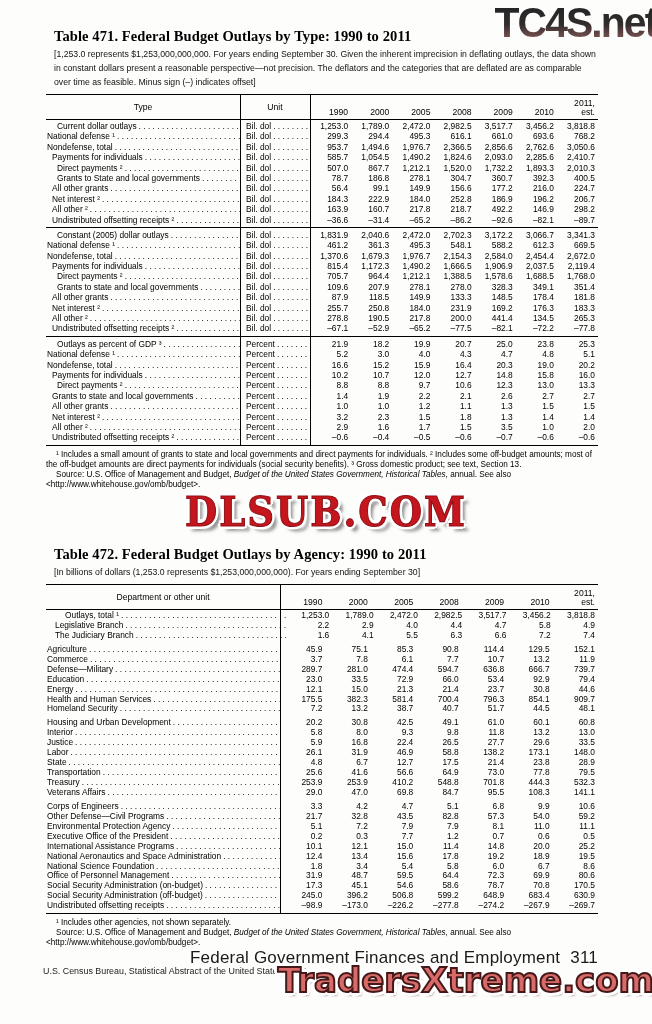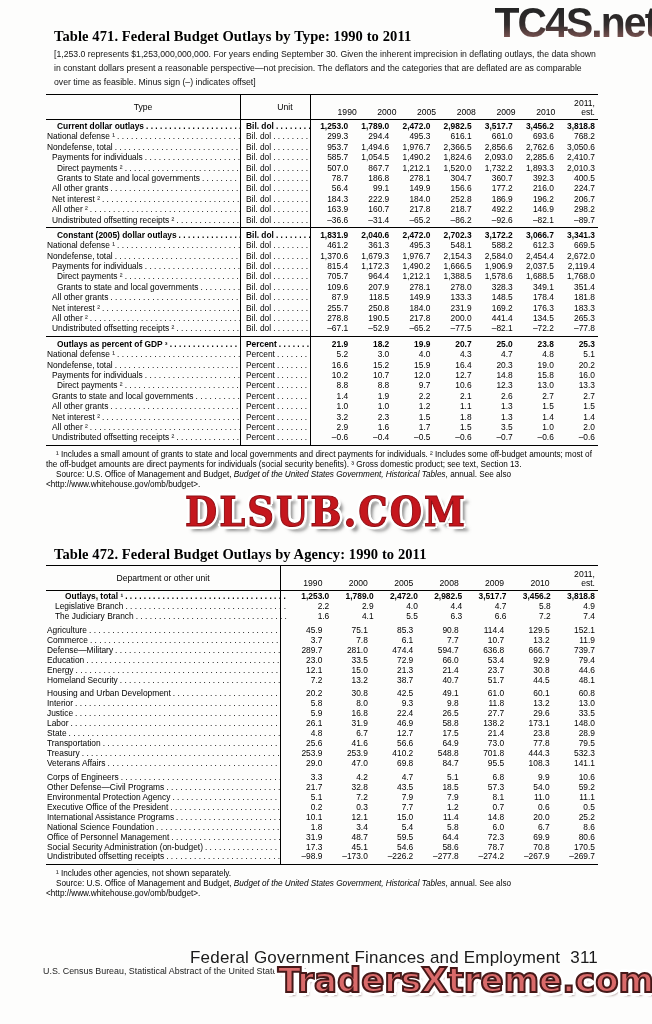--- a/index.html
+++ b/index.html
@@ -18,30 +18,30 @@
     font-size:14.5px; line-height:16px; margin:0 0 3px 8px; letter-spacing:.1px;
   }
   .tbl-note { font-size:8.7px; line-height:14px; margin:0 0 5px 8px; color:#111; }
 
   .dtable { position:relative; border-top:1.5px solid #000; border-bottom:1.5px solid #000; }
   .vline { position:absolute; top:0; bottom:0; width:1px; background:#000; }
   #t471 .v1 { left:194px; } #t471 .v2 { left:264px; }
   #t472 .v1 { left:234px; }
 
   .thead { display:grid; height:25px; border-bottom:1.5px solid #000; }
-  #t471-head { grid-template-columns:194px 70px repeat(7,1fr);gap:10px; }
+  #t471-head { grid-template-columns:194px 70px repeat(7,1fr); }
   #t472-head { grid-template-columns:234px repeat(7,1fr); }
   .hlabel { align-self:center; text-align:center; font-size:8.6px; }
   .ycell { align-self:end; text-align:right; padding:0 3px 2px 0; font-size:8.6px; line-height:9px; }
 
   .tbody { padding:1px 0 2px 0; }
   .trow { display:grid; }
   .t1r { grid-template-columns:194px 70px repeat(7,1fr); height:10.4px; line-height:10.4px; font-size:8.4px; }
   .t2r { grid-template-columns:234px repeat(7,1fr); height:9.95px; line-height:9.95px; font-size:8.4px; }
-  .bold { font-weight:bold; }
+  .bold { font-weight:normal; }
   .lcell { display:flex; overflow:hidden; }
   .ucell { display:flex; overflow:hidden; padding-left:6px; }
   .lt { white-space:nowrap; padding-right:2px; }
   .dots { flex:1 1 auto; overflow:hidden; white-space:nowrap; }
   .dots::after { content:" . . . . . . . . . . . . . . . . . . . . . . . . . . . . . . . . . . . . . . . . . . . . . . . . . . . . . . . . . . . . . . . . . . . . . ."; }
   .vcell { text-align:right; padding-right:3px; overflow:hidden; }
   .ind0 { padding-left:1px; } .ind1 { padding-left:6px; } .ind2 { padding-left:11px; } .ind-h { padding-left:11px; }
   .divider { border-top:1px solid #000; margin:2px 0; height:0; }
   .grp { margin-top:4px; } .grp.first { margin-top:0;margin-left:8px; }
 
@@ -621,20 +621,21 @@
   <div class="fn">
     <p>¹ Includes a small amount of grants to state and local governments and direct payments for individuals. ² Includes some off-budget amounts; most of the off-budget amounts are direct payments for individuals (social security benefits). ³ Gross domestic product; see text, Section 13.</p>
     <p><span>Source: U.S. Office of Management and Budget, </span><span class="ital">Budget of the United States Government, Historical Tables</span><span>, annual. See also &lt;http://www.whitehouse.gov/omb/budget&gt;.</span></p>
   </div>
 </div>
 
 <div class="wm" id="wm-mid">DLSUB.COM</div>
 
 <div class="block" id="block2">
   <h2 class="tbl-title">Table 472. Federal Budget Outlays by Agency: 1990 to 2011</h2>
+  <p class="tbl-note">[In billions of dollars (1,253.0 represents $1,253,000,000,000). For years ending September 30]</p>
   <div class="dtable" id="t472">
     <div class="vline v1"></div>
     <div class="thead" id="t472-head">
       <div class="hlabel">Department or other unit</div>
     <div class="ycell">1990</div>
         <div class="ycell">2000</div>
         <div class="ycell">2005</div>
         <div class="ycell">2008</div>
         <div class="ycell">2009</div>
         <div class="ycell">2010</div>
@@ -746,20 +747,33 @@
             <div class="vcell">12.1</div>
             <div class="vcell">15.0</div>
             <div class="vcell">21.3</div>
             <div class="vcell">21.4</div>
             <div class="vcell">23.7</div>
             <div class="vcell">30.8</div>
             <div class="vcell">44.6</div>
           </div>
           <div class="trow t2r">
             <div class="lcell ind0">
+              <span class="lt">Health and Human Services</span>
+              <span class="dots"></span>
+            </div>
+            <div class="vcell">175.5</div>
+            <div class="vcell">382.3</div>
+            <div class="vcell">581.4</div>
+            <div class="vcell">700.4</div>
+            <div class="vcell">796.3</div>
+            <div class="vcell">854.1</div>
+            <div class="vcell">909.7</div>
+          </div>
+          <div class="trow t2r">
+            <div class="lcell ind0">
               <span class="lt">Homeland Security</span>
               <span class="dots"></span>
             </div>
             <div class="vcell">7.2</div>
             <div class="vcell">13.2</div>
             <div class="vcell">38.7</div>
             <div class="vcell">40.7</div>
             <div class="vcell">51.7</div>
             <div class="vcell">44.5</div>
             <div class="vcell">48.1</div>
@@ -886,21 +900,21 @@
             <div class="vcell">10.6</div>
           </div>
           <div class="trow t2r">
             <div class="lcell ind0">
               <span class="lt">Other Defense—Civil Programs</span>
               <span class="dots"></span>
             </div>
             <div class="vcell">21.7</div>
             <div class="vcell">32.8</div>
             <div class="vcell">43.5</div>
-            <div class="vcell">18.5</div>
+            <div class="vcell">82.8</div>
             <div class="vcell">57.3</div>
             <div class="vcell">54.0</div>
             <div class="vcell">59.2</div>
           </div>
           <div class="trow t2r">
             <div class="lcell ind0">
               <span class="lt">Environmental Protection Agency</span>
               <span class="dots"></span>
             </div>
             <div class="vcell">5.1</div>
@@ -932,20 +946,33 @@
             <div class="vcell">10.1</div>
             <div class="vcell">12.1</div>
             <div class="vcell">15.0</div>
             <div class="vcell">11.4</div>
             <div class="vcell">14.8</div>
             <div class="vcell">20.0</div>
             <div class="vcell">25.2</div>
           </div>
           <div class="trow t2r">
             <div class="lcell ind0">
+              <span class="lt">National Aeronautics and Space Administration</span>
+              <span class="dots"></span>
+            </div>
+            <div class="vcell">12.4</div>
+            <div class="vcell">13.4</div>
+            <div class="vcell">15.6</div>
+            <div class="vcell">17.8</div>
+            <div class="vcell">19.2</div>
+            <div class="vcell">18.9</div>
+            <div class="vcell">19.5</div>
+          </div>
+          <div class="trow t2r">
+            <div class="lcell ind0">
               <span class="lt">National Science Foundation</span>
               <span class="dots"></span>
             </div>
             <div class="vcell">1.8</div>
             <div class="vcell">3.4</div>
             <div class="vcell">5.4</div>
             <div class="vcell">5.8</div>
             <div class="vcell">6.0</div>
             <div class="vcell">6.7</div>
             <div class="vcell">8.6</div>
@@ -971,20 +998,33 @@
             <div class="vcell">17.3</div>
             <div class="vcell">45.1</div>
             <div class="vcell">54.6</div>
             <div class="vcell">58.6</div>
             <div class="vcell">78.7</div>
             <div class="vcell">70.8</div>
             <div class="vcell">170.5</div>
           </div>
           <div class="trow t2r">
             <div class="lcell ind0">
+              <span class="lt">Social Security Administration (off-budget)</span>
+              <span class="dots"></span>
+            </div>
+            <div class="vcell">245.0</div>
+            <div class="vcell">396.2</div>
+            <div class="vcell">506.8</div>
+            <div class="vcell">599.2</div>
+            <div class="vcell">648.9</div>
+            <div class="vcell">683.4</div>
+            <div class="vcell">630.9</div>
+          </div>
+          <div class="trow t2r">
+            <div class="lcell ind0">
               <span class="lt">Undistributed offsetting receipts</span>
               <span class="dots"></span>
             </div>
             <div class="vcell">–98.9</div>
             <div class="vcell">–173.0</div>
             <div class="vcell">–226.2</div>
             <div class="vcell">–277.8</div>
             <div class="vcell">–274.2</div>
             <div class="vcell">–267.9</div>
             <div class="vcell">–269.7</div>

